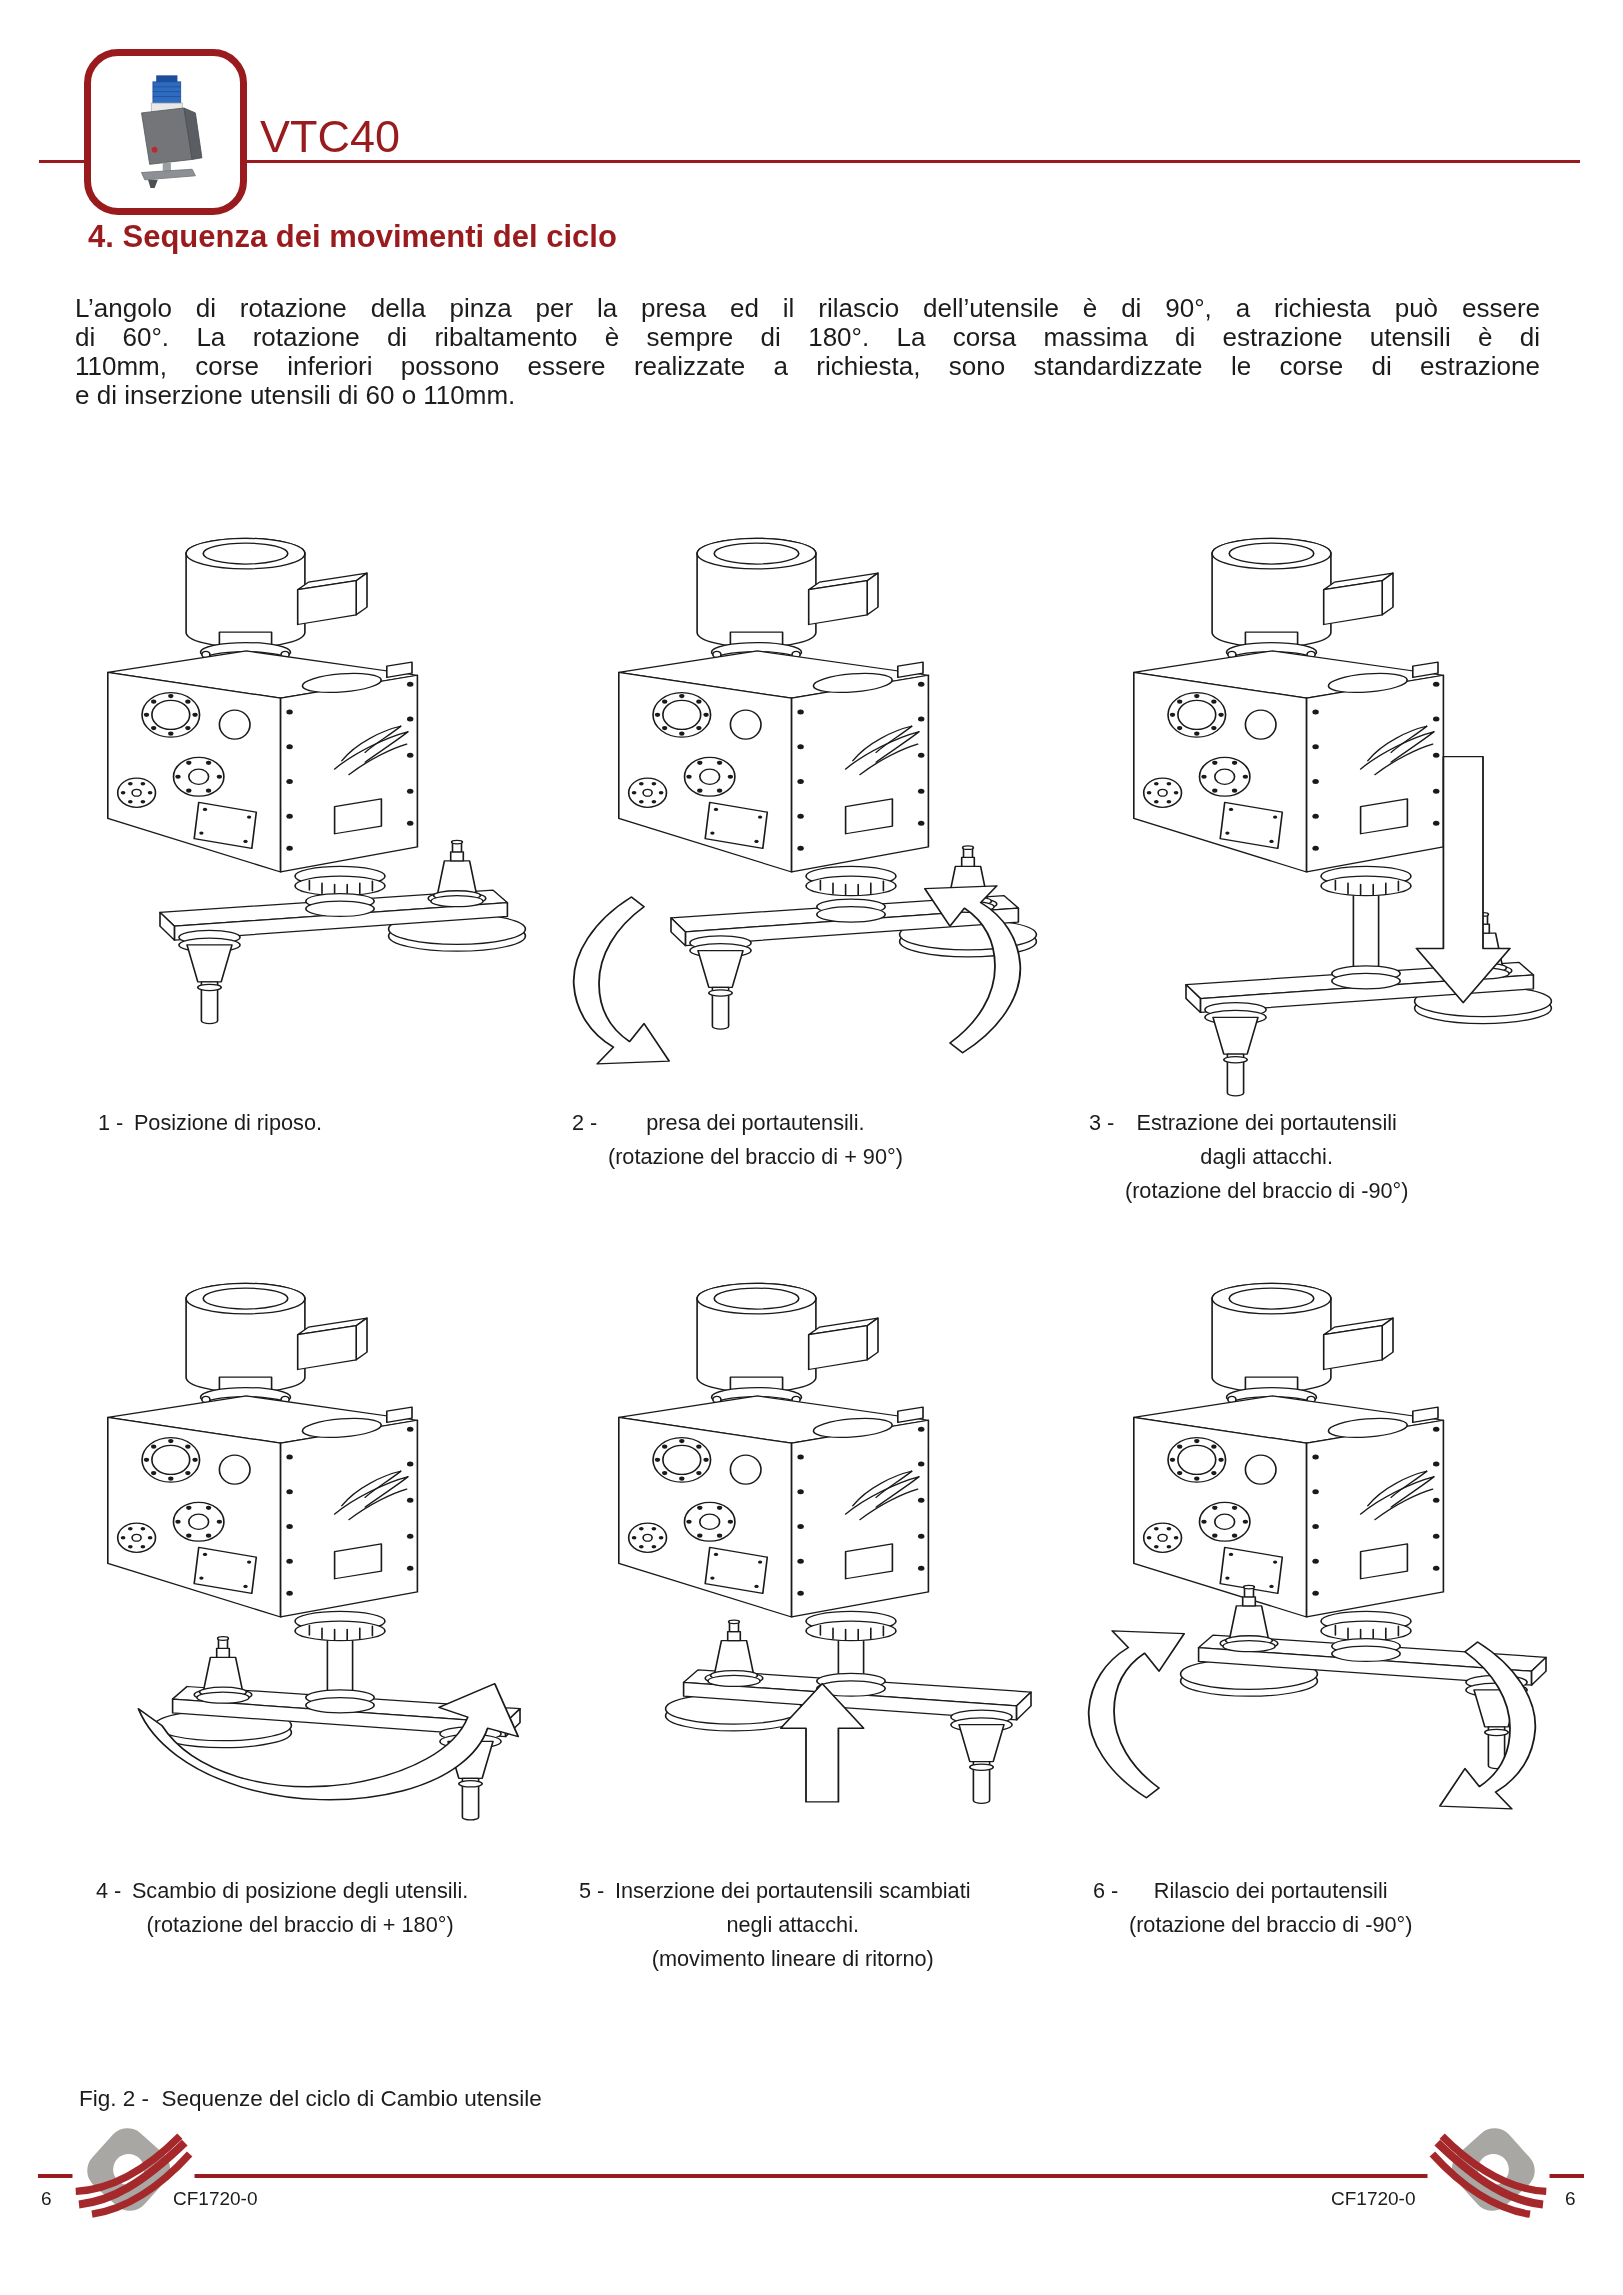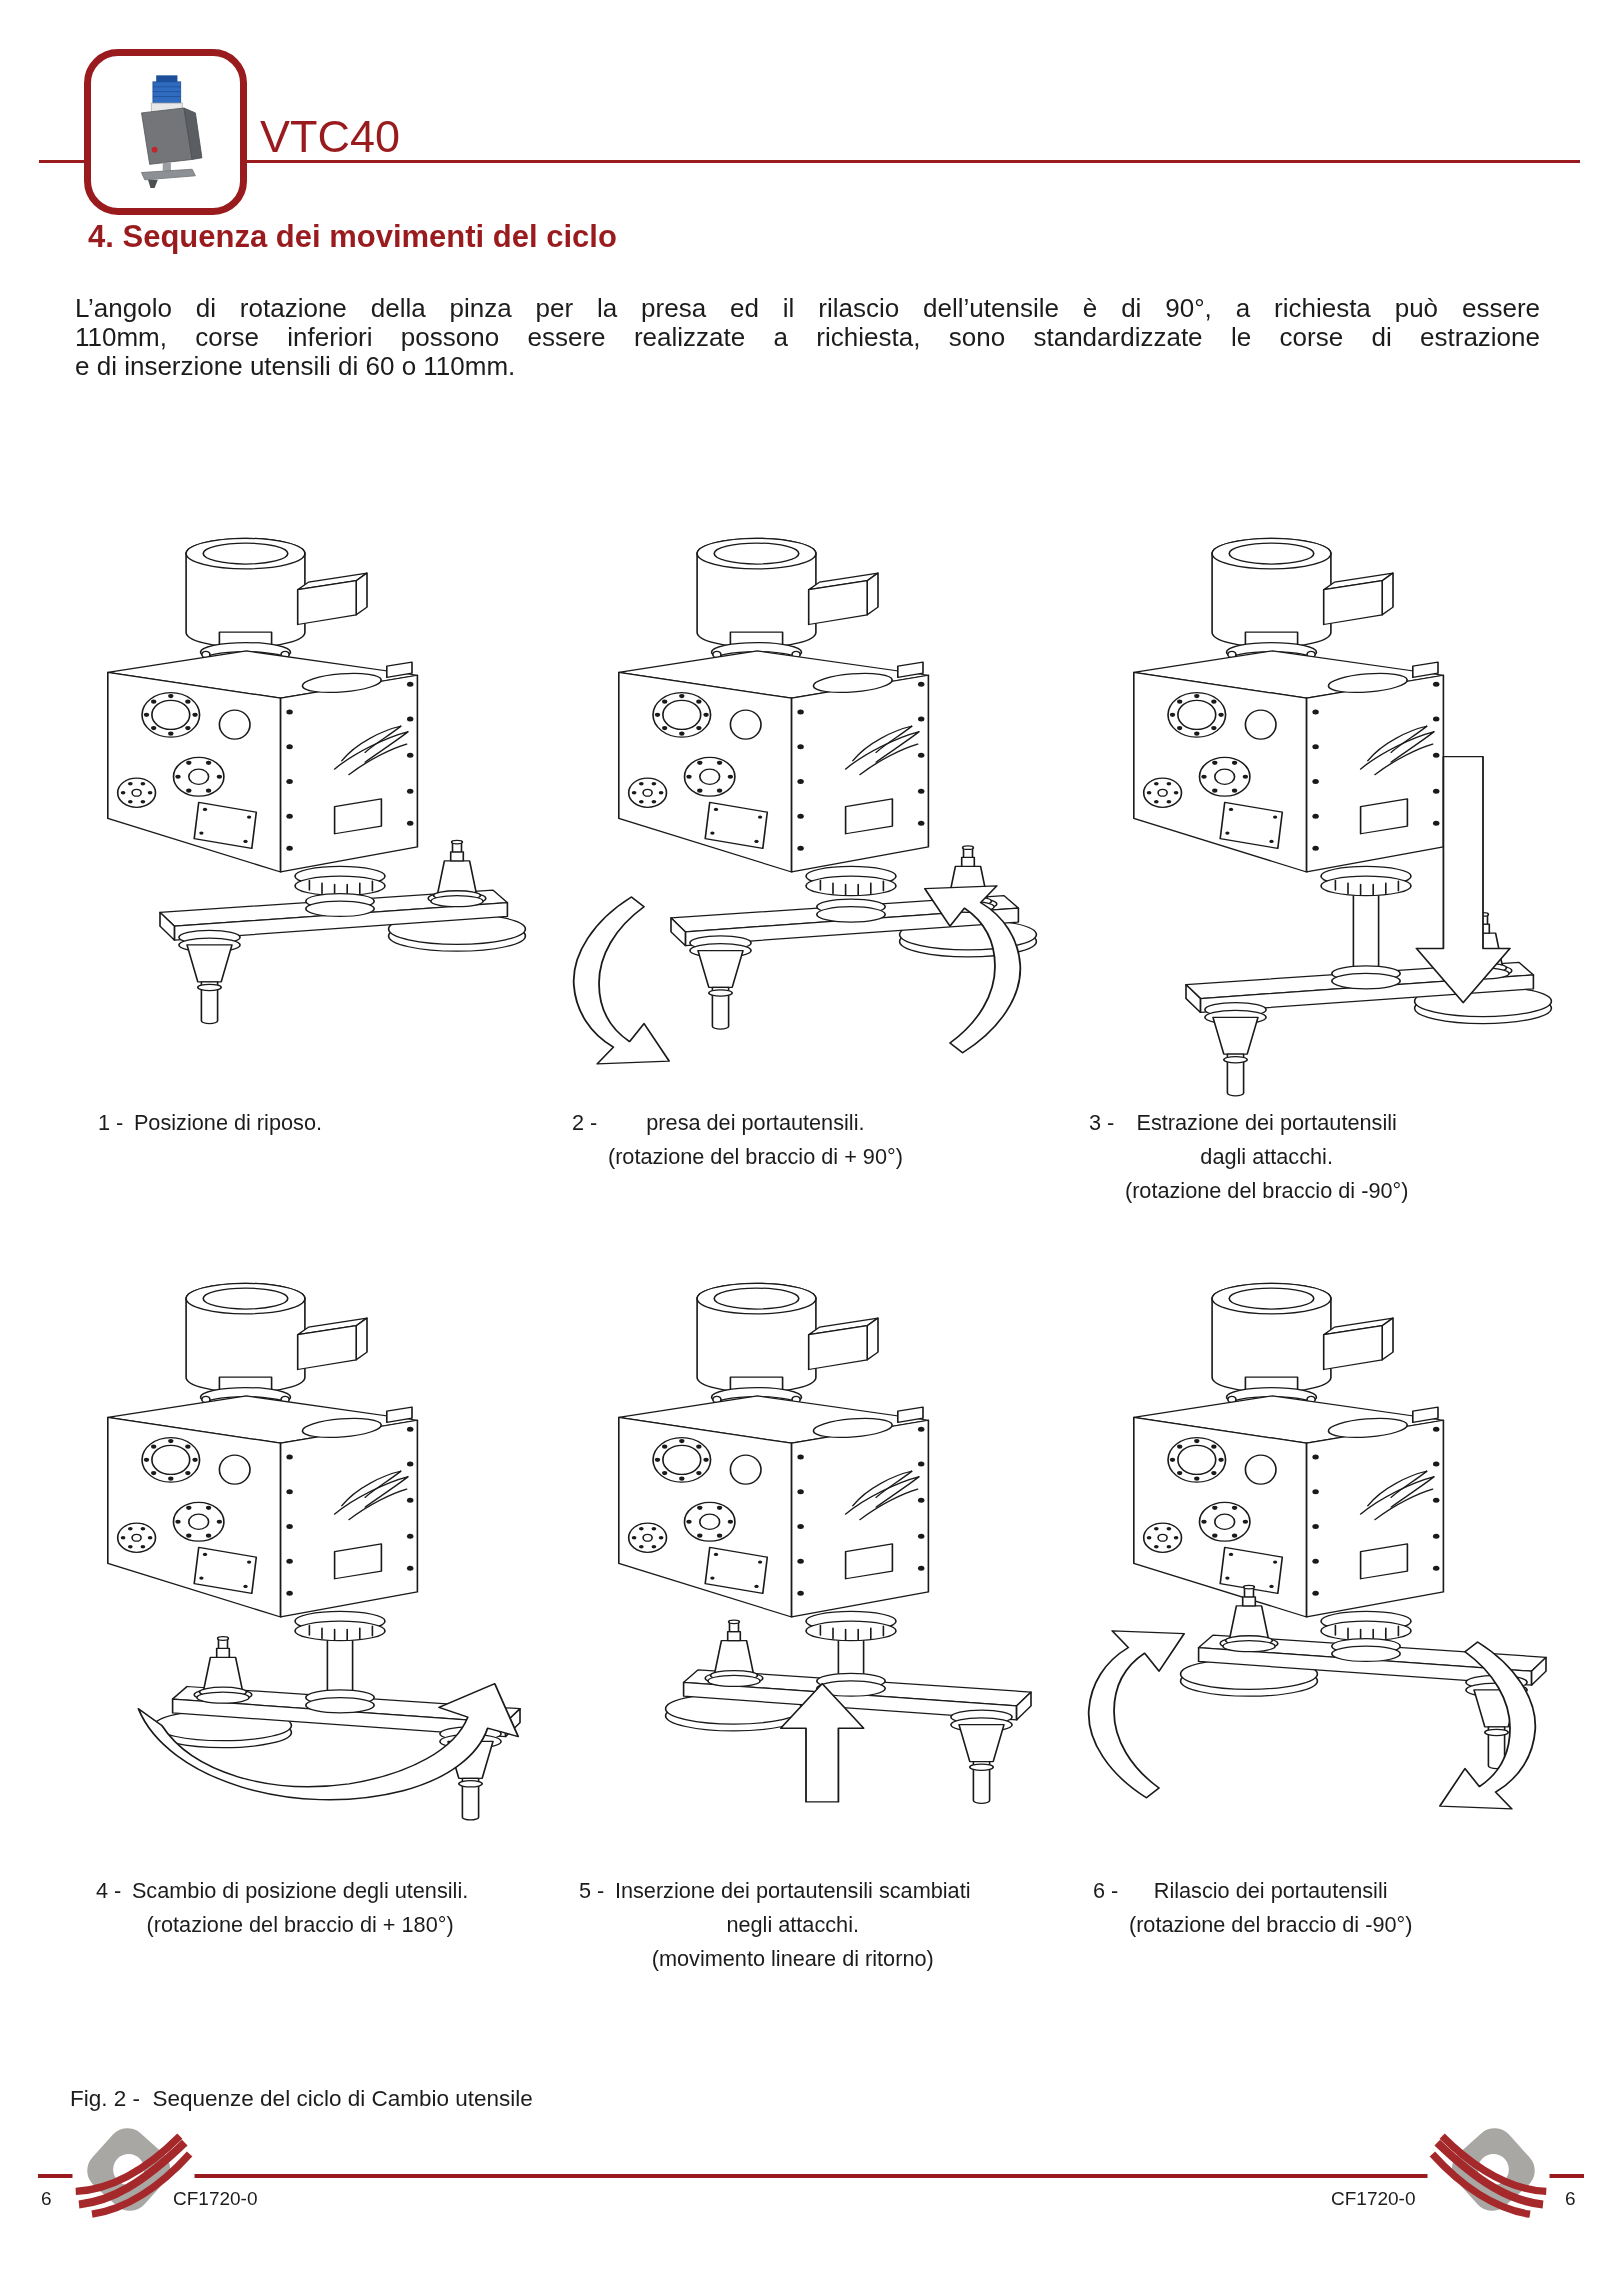--- a/index.html
+++ b/index.html
@@ -23,21 +23,21 @@
   .art svg{width:540px;height:577px;display:block;}
   .mk{fill:#fff;stroke:var(--draw);stroke-width:1.8;stroke-linejoin:round;}
   .ln{fill:none;stroke:var(--draw);stroke-width:1.8;stroke-linecap:round;}
   .dot{fill:var(--draw);stroke:none;}
   .arrow{fill:#fff;stroke:var(--draw);stroke-width:2;stroke-linejoin:round;display:none;}
   
   .caption{position:absolute;display:flex;font-size:21.7px;line-height:34px;}
   .caption .num{white-space:pre;margin-right:10.6px;}
   .cap-lines{display:flex;flex-direction:column;text-align:center;}
   .cap-lines span:empty{display:none;}
-  .figcap{position:absolute;left:70px;top:2086px;font-size:22.5px;white-space:pre-wrap;}
+  .figcap{position:absolute;left:79px;top:2086px;font-size:22.5px;white-space:pre-wrap;}
   
   .fline{position:absolute;left:38px;top:2174px;width:1546px;height:4.1px;background:var(--accent);}
   .f-logo{position:absolute;top:2128px;width:123px;height:96px;}
   .f-logo.right{transform:scaleX(-1);}
   .f-text{position:absolute;font-size:19px;}
 </style>
 </head>
 <body>
 
 <div class="page">
@@ -55,20 +55,21 @@
       <rect x="56" y="112" width="10" height="10" fill="#9a9da1"></rect>
       <polygon points="30,124 92,120 96,128 34,133" fill="#8d9094" stroke="#6f7276"></polygon>
       <polygon points="38,133 50,133 46,143 41,143" fill="#4e5154"></polygon>
     </svg>
   </div>
   <div class="brand">VTC40</div>
 
   <div class="h1">4. Sequenza dei movimenti del ciclo</div>
   <div class="para">
     <div class="jline">L’angolo di rotazione della pinza per la presa ed il rilascio dell’utensile è di 90°, a richiesta può essere</div>
+    <div class="jline">di  60°. La rotazione di ribaltamento è sempre di 180°. La corsa massima di estrazione utensili è di</div>
     <div class="jline">110mm, corse inferiori possono essere realizzate a richiesta, sono  standardizzate le corse di estrazione</div>
     <div>e di inserzione utensili di 60 o 110mm.</div>
   </div>
 
   <div class="art" style="left:24.5px;top:523px">
       <svg viewBox="0 0 600 830" preserveAspectRatio="none" xmlns="http://www.w3.org/2000/svg">
   <g>
 
     <rect class="mk p-shaft" x="336" y="498" width="28" height="0" style="display:none"></rect>
 

